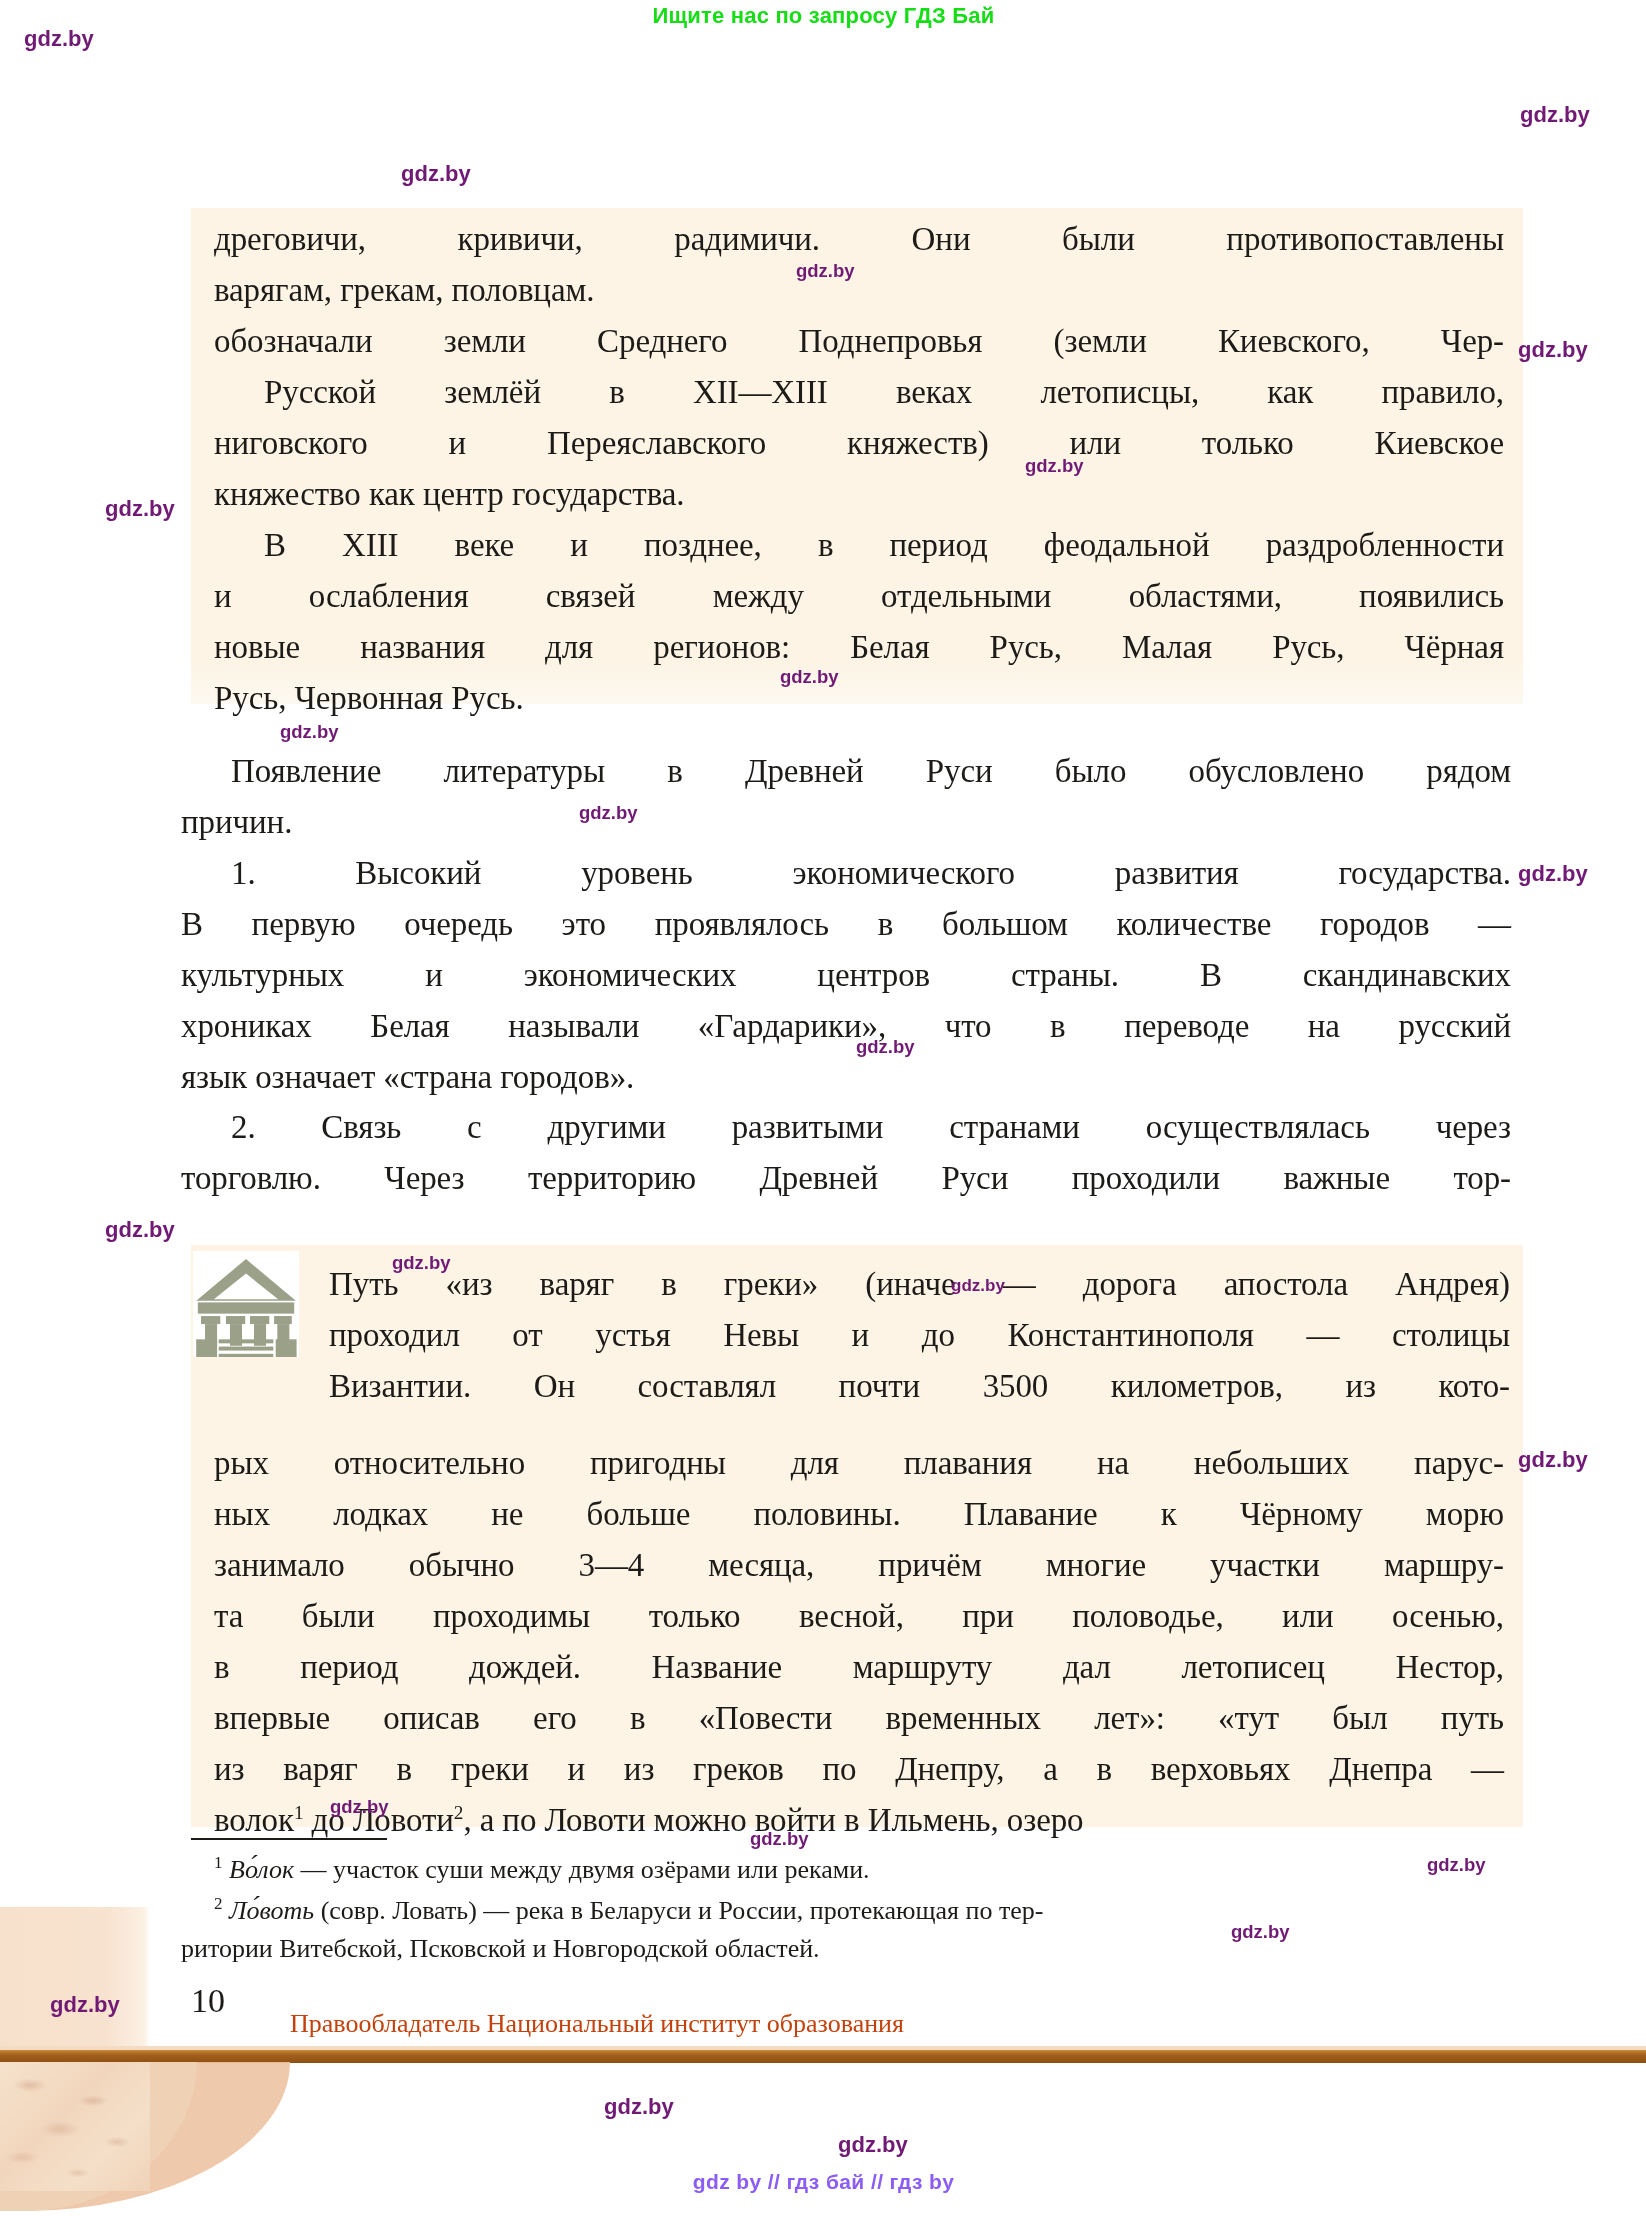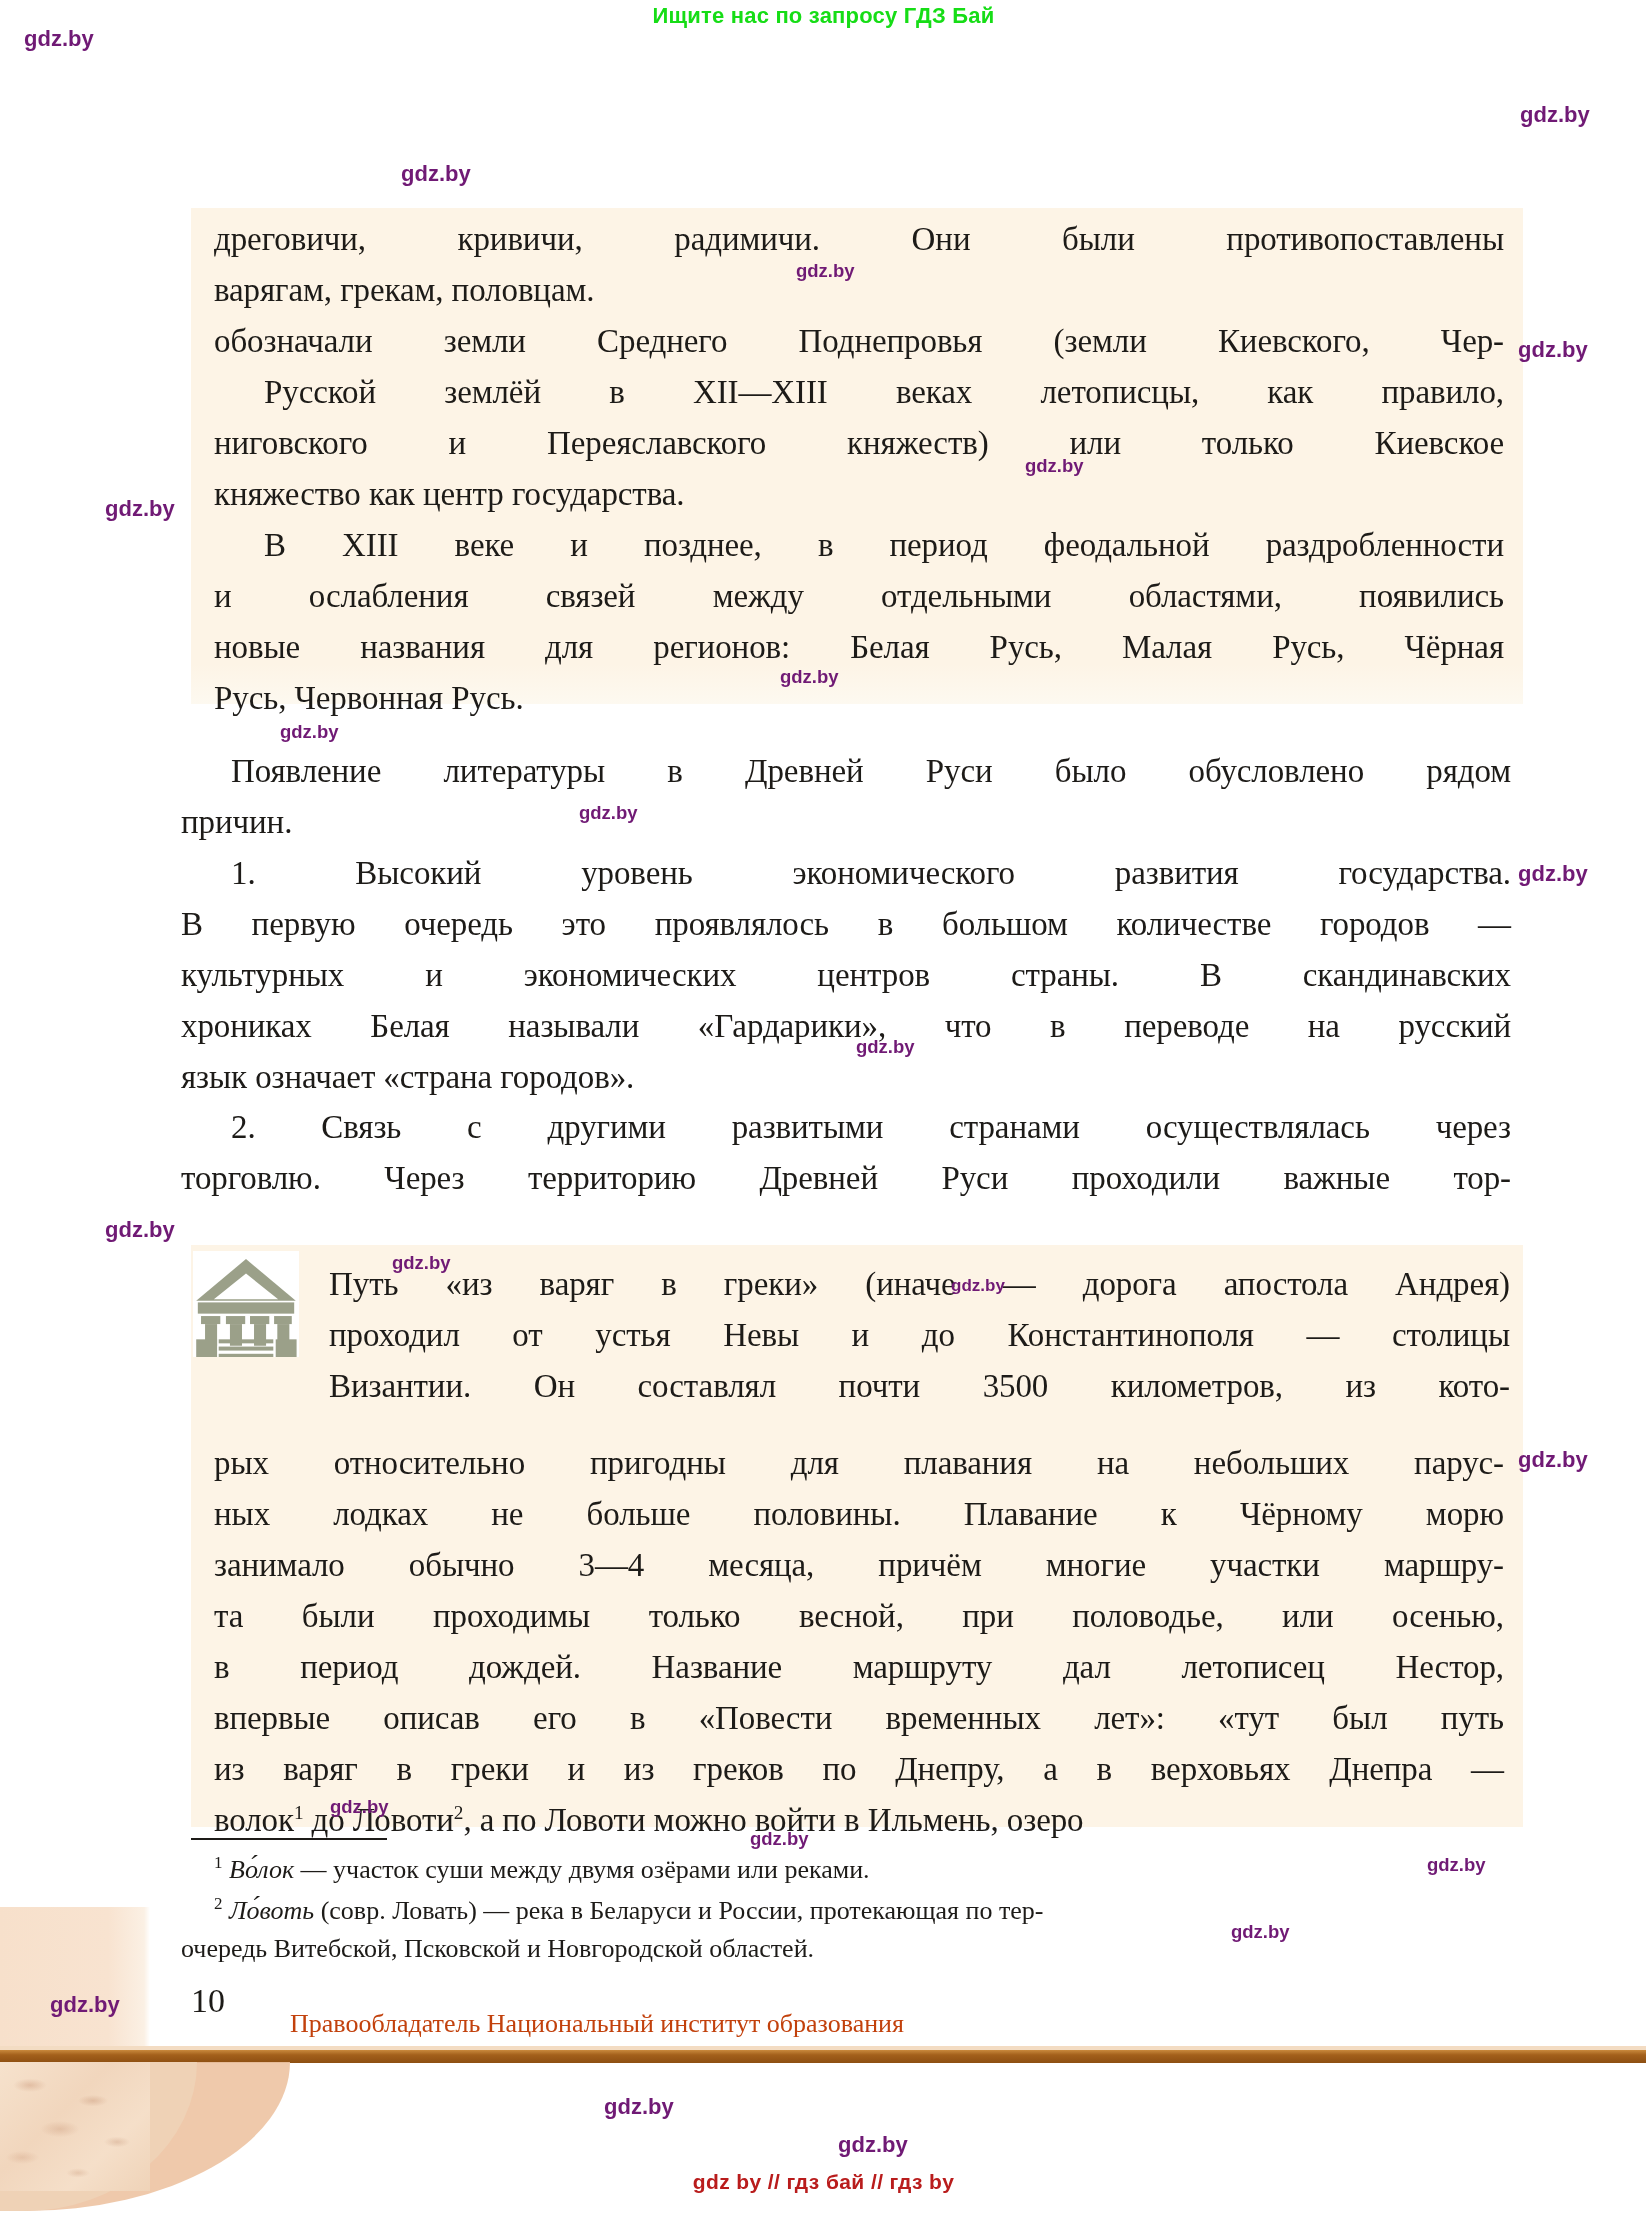--- a/index.html
+++ b/index.html
@@ -184,21 +184,21 @@
 
   .bottom-links {
     position: absolute;
     left: 0;
     top: 2170px;
     width: 1647px;
     text-align: center;
     font-family: "Liberation Sans", sans-serif;
     font-size: 21px;
     font-weight: bold;
-    color: #b91c1c;
+    color: #8b5cf6;
     letter-spacing: 0.4px;
   }
 
   
   .icon-holder {
     position: absolute;
     left: 193px;
     top: 1251px;
     width: 106px;
     height: 106px;
@@ -300,21 +300,21 @@
   <div class="footnote" style="left:214px; top:1850px; width:1290px;">
     <sup class="fn-sup">1</sup>
     <i>Во́лок</i><span> — участок суши между двумя озёрами или реками.</span>
   </div>
 
   <div class="footnote" style="left:214px; top:1891px; width:1298px;">
     <sup class="fn-sup">2</sup>
     <i>Ло́воть</i><span> (совр. Ловать) — река в Беларуси и России, протекающая по тер-</span>
   </div>
   <div class="footnote" style="left:181px; top:1929px; width:1298px;">
-    <span>очередь Витебской, Псковской и Новгородской областей.</span>
+    <span>ритории Витебской, Псковской и Новгородской областей.</span>
   </div>
 
   <div class="left-strip"></div>
   <div class="bottom-bar-hilite"></div>
   <div class="bottom-bar"></div>
   <div class="corner-curve"></div>
   <div class="corner-curve2"></div>
   <div class="marble-block"></div>
 
   <div class="page-number">10</div>

